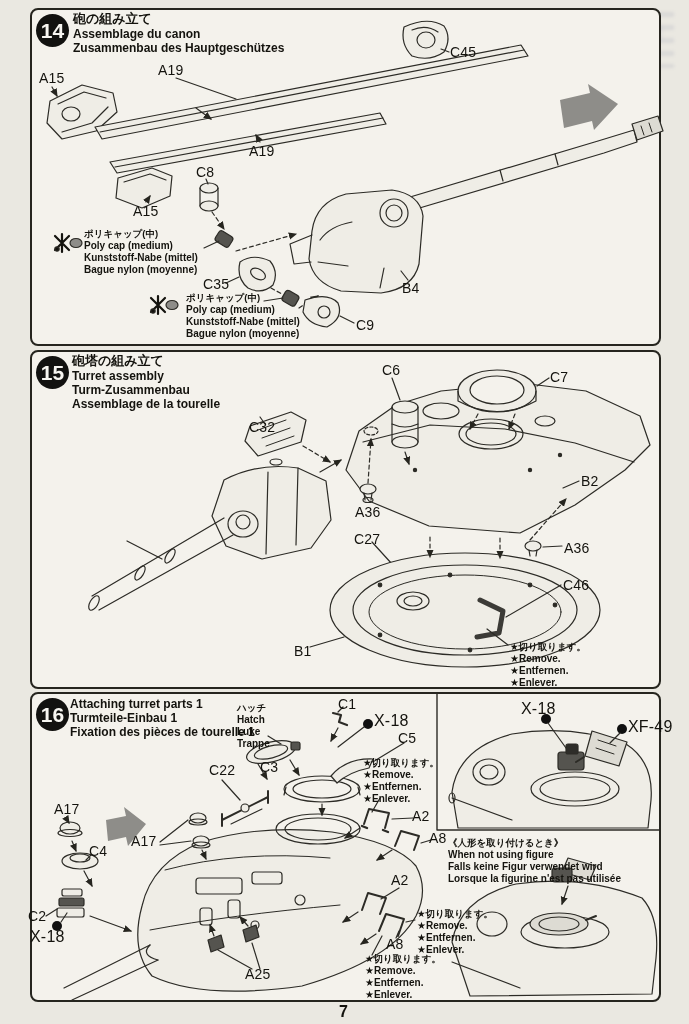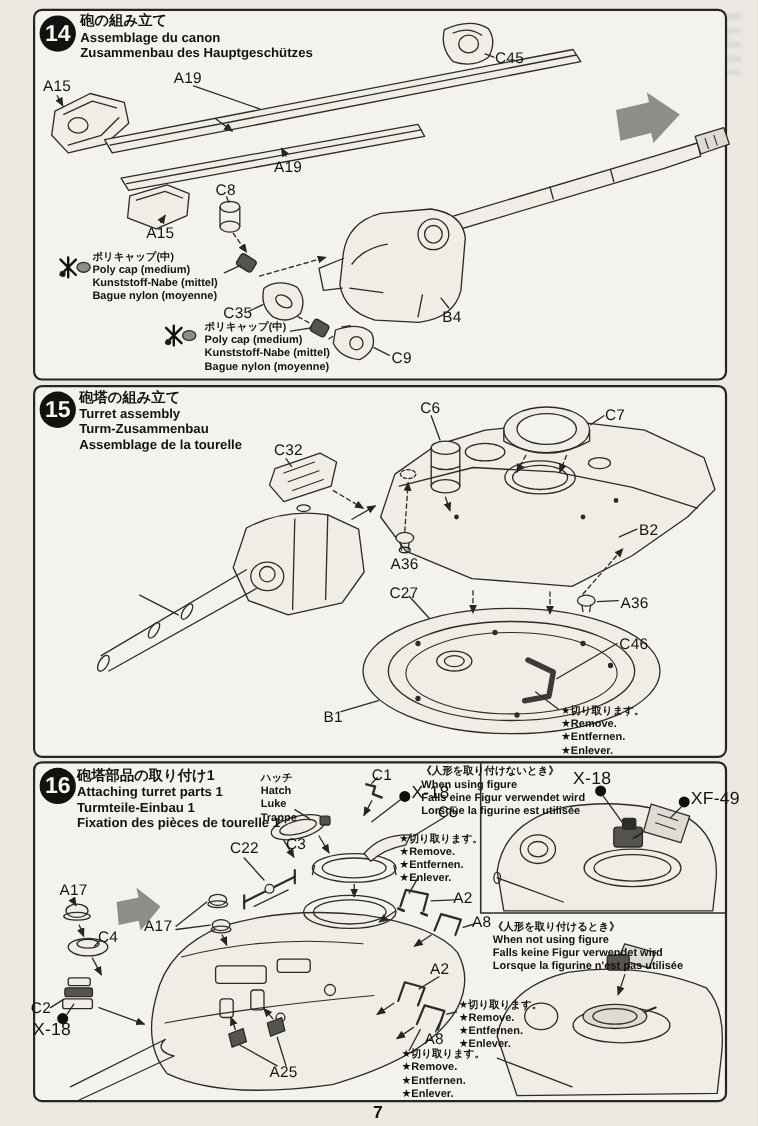--- a/index.html
+++ b/index.html
@@ -339,39 +339,38 @@
     <div class="la">Bague nylon (moyenne)</div>
   </div>
 
   <div class="badge" style="left:36px;top:356px">15</div>
   <div class="txt tblock" style="left:72px;top:353px">
     <div class="ja">砲塔の組み立て</div>
     <div class="la">Turret assembly</div>
     <div class="la">Turm-Zusammenbau</div>
     <div class="la">Assemblage de la tourelle</div>
   </div>
-  <span class="plabel" style="left:249px;top:401px">C32</span>
+  <span class="plabel" style="left:249px;top:419px">C32</span>
   <span class="plabel" style="left:382px;top:362px">C6</span>
   <span class="plabel" style="left:550px;top:369px">C7</span>
   <span class="plabel" style="left:581px;top:473px">B2</span>
   <span class="plabel" style="left:355px;top:504px">A36</span>
   <span class="plabel" style="left:354px;top:531px">C27</span>
   <span class="plabel" style="left:564px;top:540px">A36</span>
   <span class="plabel" style="left:563px;top:577px">C46</span>
   <span class="plabel" style="left:294px;top:643px">B1</span>
   <div class="nb" style="left:510px;top:641px">
     <div class="ja">★切り取ります。</div>
     <div class="la">★Remove.</div>
     <div class="la">★Entfernen.</div>
     <div class="la">★Enlever.</div>
   </div>
 
   <div class="badge" style="left:36px;top:698px">16</div>
   <div class="txt tblock" style="left:70px;top:697px">
-    <div class="ja">砲塔部品の取り付け1</div>
     <div class="la">Attaching turret parts 1</div>
     <div class="la">Turmteile-Einbau 1</div>
     <div class="la">Fixation des pièces de tourelle 1</div>
   </div>
   <div class="nb" style="left:237px;top:702px">
     <div class="ja">ハッチ</div>
     <div class="la">Hatch</div>
     <div class="la">Luke</div>
     <div class="la">Trappe</div>
   </div>
@@ -403,26 +402,20 @@
     <div class="la">★Remove.</div>
     <div class="la">★Entfernen.</div>
     <div class="la">★Enlever.</div>
   </div>
   <div class="nb" style="left:365px;top:953px">
     <div class="ja">★切り取ります。</div>
     <div class="la">★Remove.</div>
     <div class="la">★Entfernen.</div>
     <div class="la">★Enlever.</div>
   </div>
-  <div class="nb" style="left:383px;top:696px">
-    <div class="ja">《人形を取り付けないとき》</div>
-    <div class="la">When using figure</div>
-    <div class="la">Falls eine Figur verwendet wird</div>
-    <div class="la">Lorsque la figurine est utilisée</div>
-  </div>
   <div class="nb" style="left:448px;top:837px">
     <div class="ja">《人形を取り付けるとき》</div>
     <div class="la">When not using figure</div>
     <div class="la">Falls keine Figur verwendet wird</div>
     <div class="la">Lorsque la figurine n'est pas utilisée</div>
   </div>
 
   <div class="pagenum">7</div>
 </div>
 

